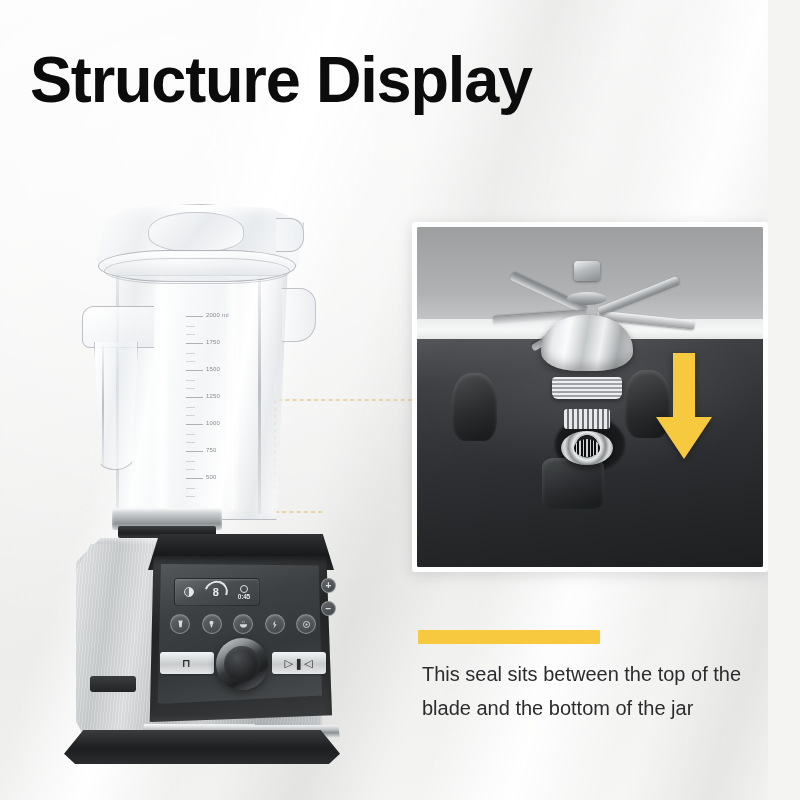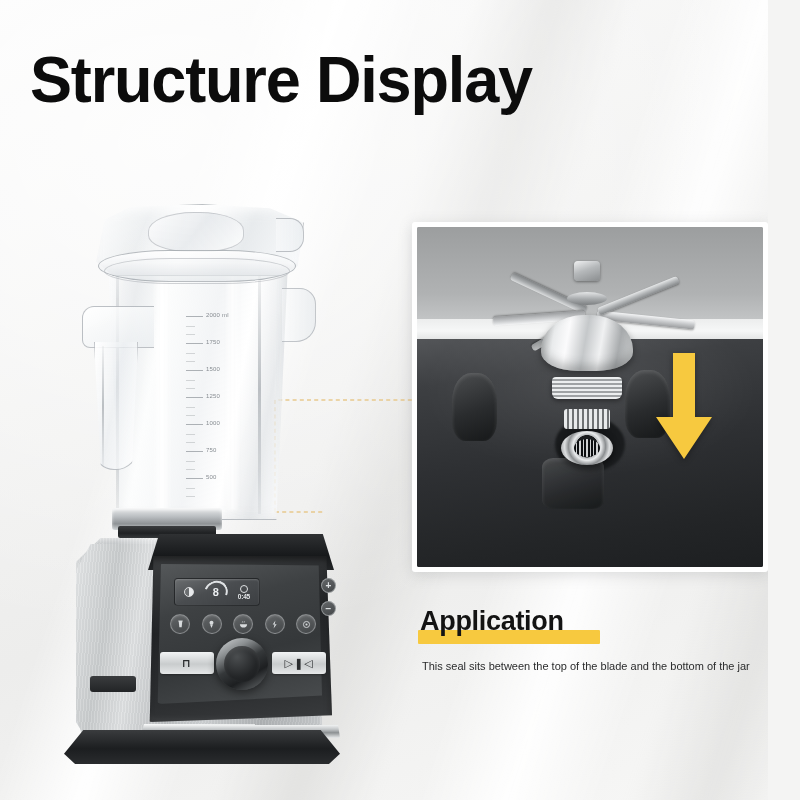--- a/index.html
+++ b/index.html
@@ -401,21 +401,21 @@
   .app-hl {
     position:absolute; left:418px; top:630px; width:182px; height:14px;
     background:#f7c93f; border-radius:1px;
   }
   .app-title {
     position:relative; font-size:27px; font-weight:700; color:#131313;
     letter-spacing:-.3px; line-height:1; white-space:nowrap;
   }
   .app-body {
     position:absolute; left:422px; top:657px; width:330px;
-    font-size:11px; line-height:1.72; color:#2b2c2d; font-weight:400;
+    font-size:20px; line-height:1.72; color:#2b2c2d; font-weight:400;
   }
 </style>
 </head>
 <body>
 
 <div id="stage">
 
   <div class="bg-base"></div>
   <div class="bg-streak"></div>
   <div class="bg-vig"></div>
@@ -584,18 +584,15 @@
 
       <div class="arrow">
         <svg width="64" height="112" viewBox="0 0 64 112" aria-hidden="true">
           <polygon points="21,0 43,0 43,64 60,64 32,106 4,64 21,64" fill="#f7c93f"></polygon>
         </svg>
       </div>
     </div>
   </div>
 
   <div class="app-hl"></div>
-  <div class="app-head">
-    <div class="app-title">Application</div>
-  </div>
   <div class="app-body">This seal sits between the top of the blade and the bottom of the jar</div>
 
 </div>
 
 </body></html>

